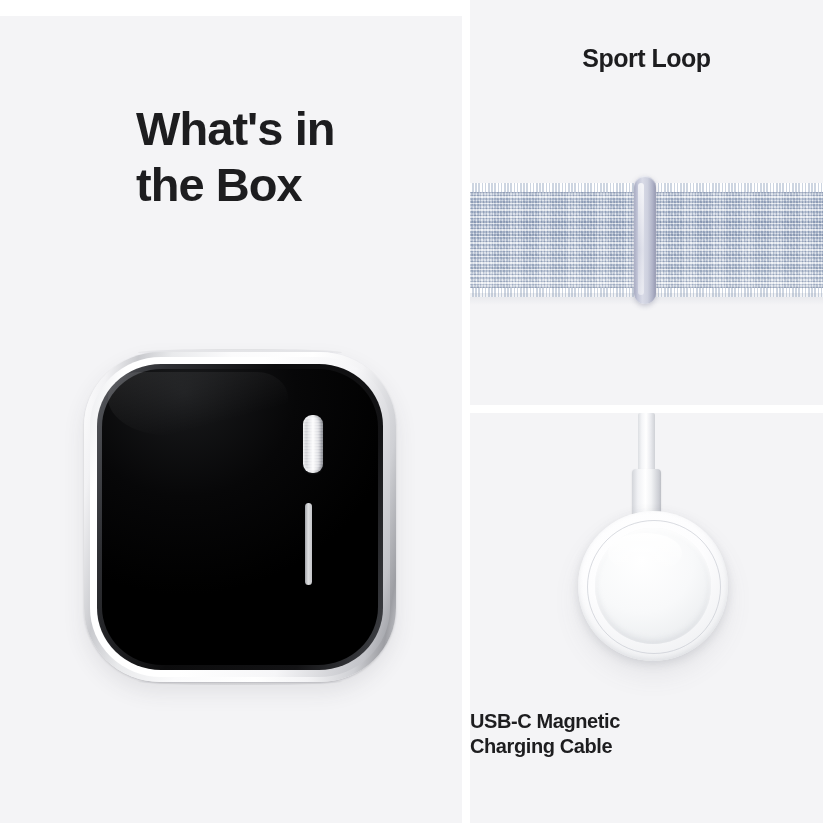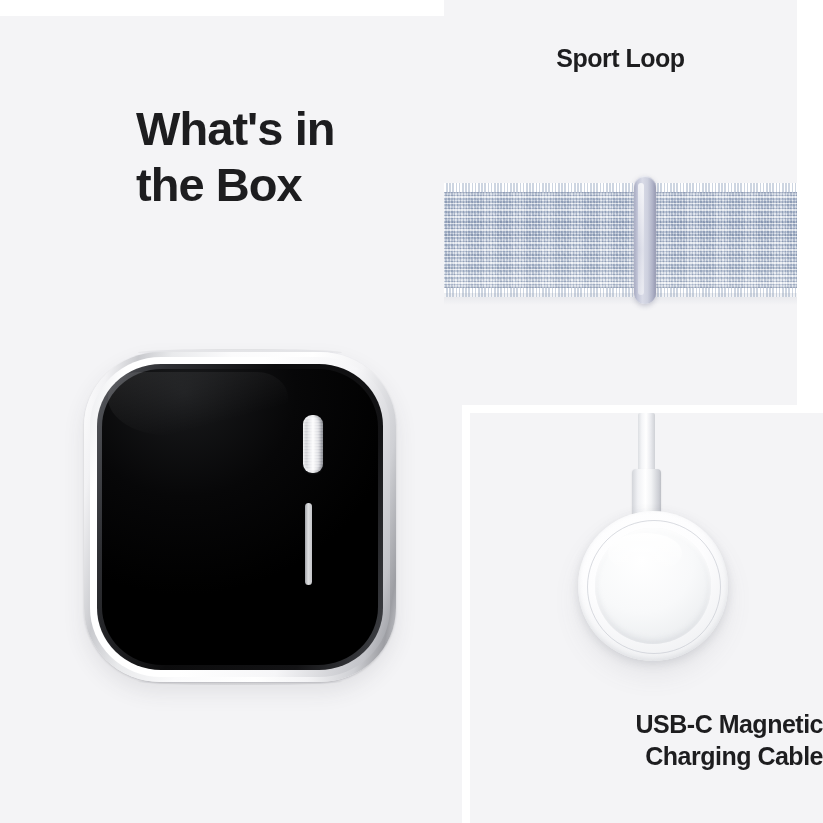--- a/index.html
+++ b/index.html
@@ -20,21 +20,21 @@
     background: #ffffff;
   }
 
   
   .panel {
     position: absolute;
     background: #f4f4f6;
     overflow: hidden;
   }
   #panel-watch   { left: 0;     top: 16px;   width: 462px; height: 823px; }
-  #panel-band    { left: 444px; top: 0;   width: 353px; height: 405px; }
+  #panel-band    { left: 470px; top: 0;   width: 353px; height: 405px; }
   #panel-charger { left: 470px; top: 413px; width: 353px; height: 410px; }
 
   
   .heading {
     position: absolute;
     color: #1d1d1f;
     font-weight: 700;
     letter-spacing: -0.02em;
     white-space: pre-line;
     line-height: 1.18;
@@ -49,22 +49,22 @@
     left: 0;
     top: 44px;
     width: 353px;
     text-align: center;
     font-size: 25px;
   }
   #label-charging-cable {
     left: 0;
     top: 296px;
     width: 353px;
-    text-align: right;
-    font-size: 25px;
+    text-align: left;
+    font-size: 20px;
     line-height: 1.26;
   }
 
   
   #watch {
     position: absolute;
     left: 84px;
     top: 336px;
     width: 312px;
     height: 330px;

